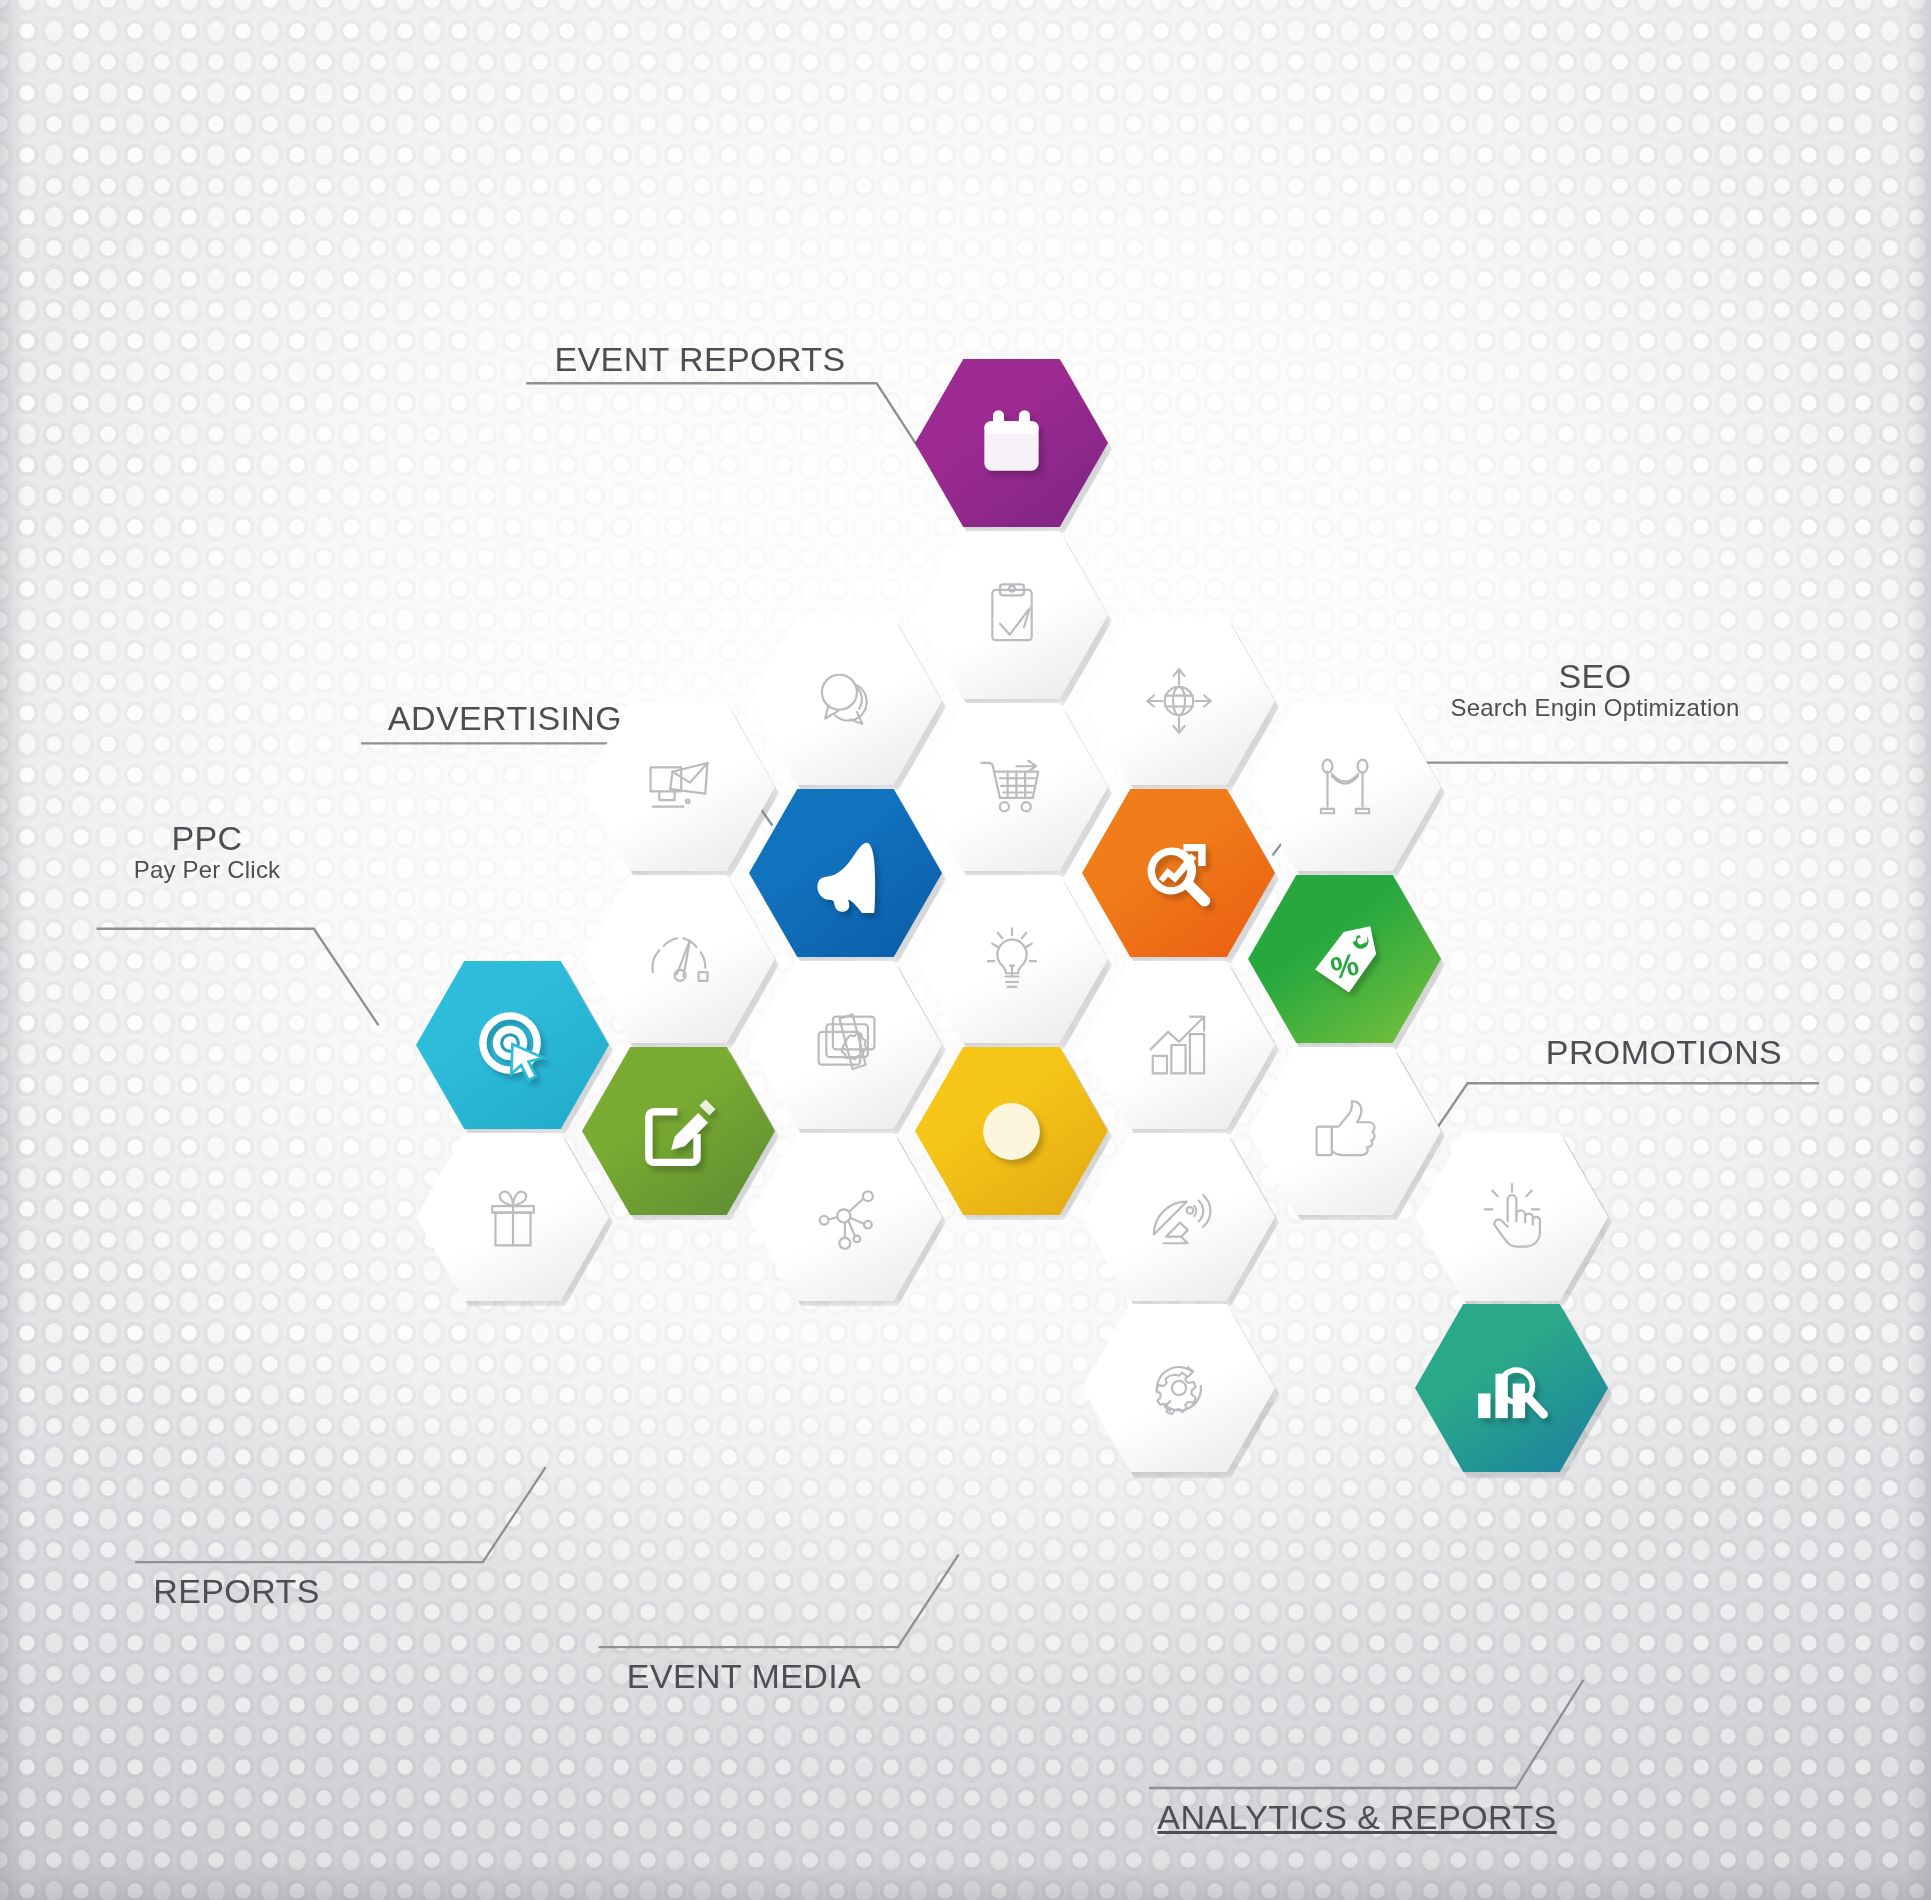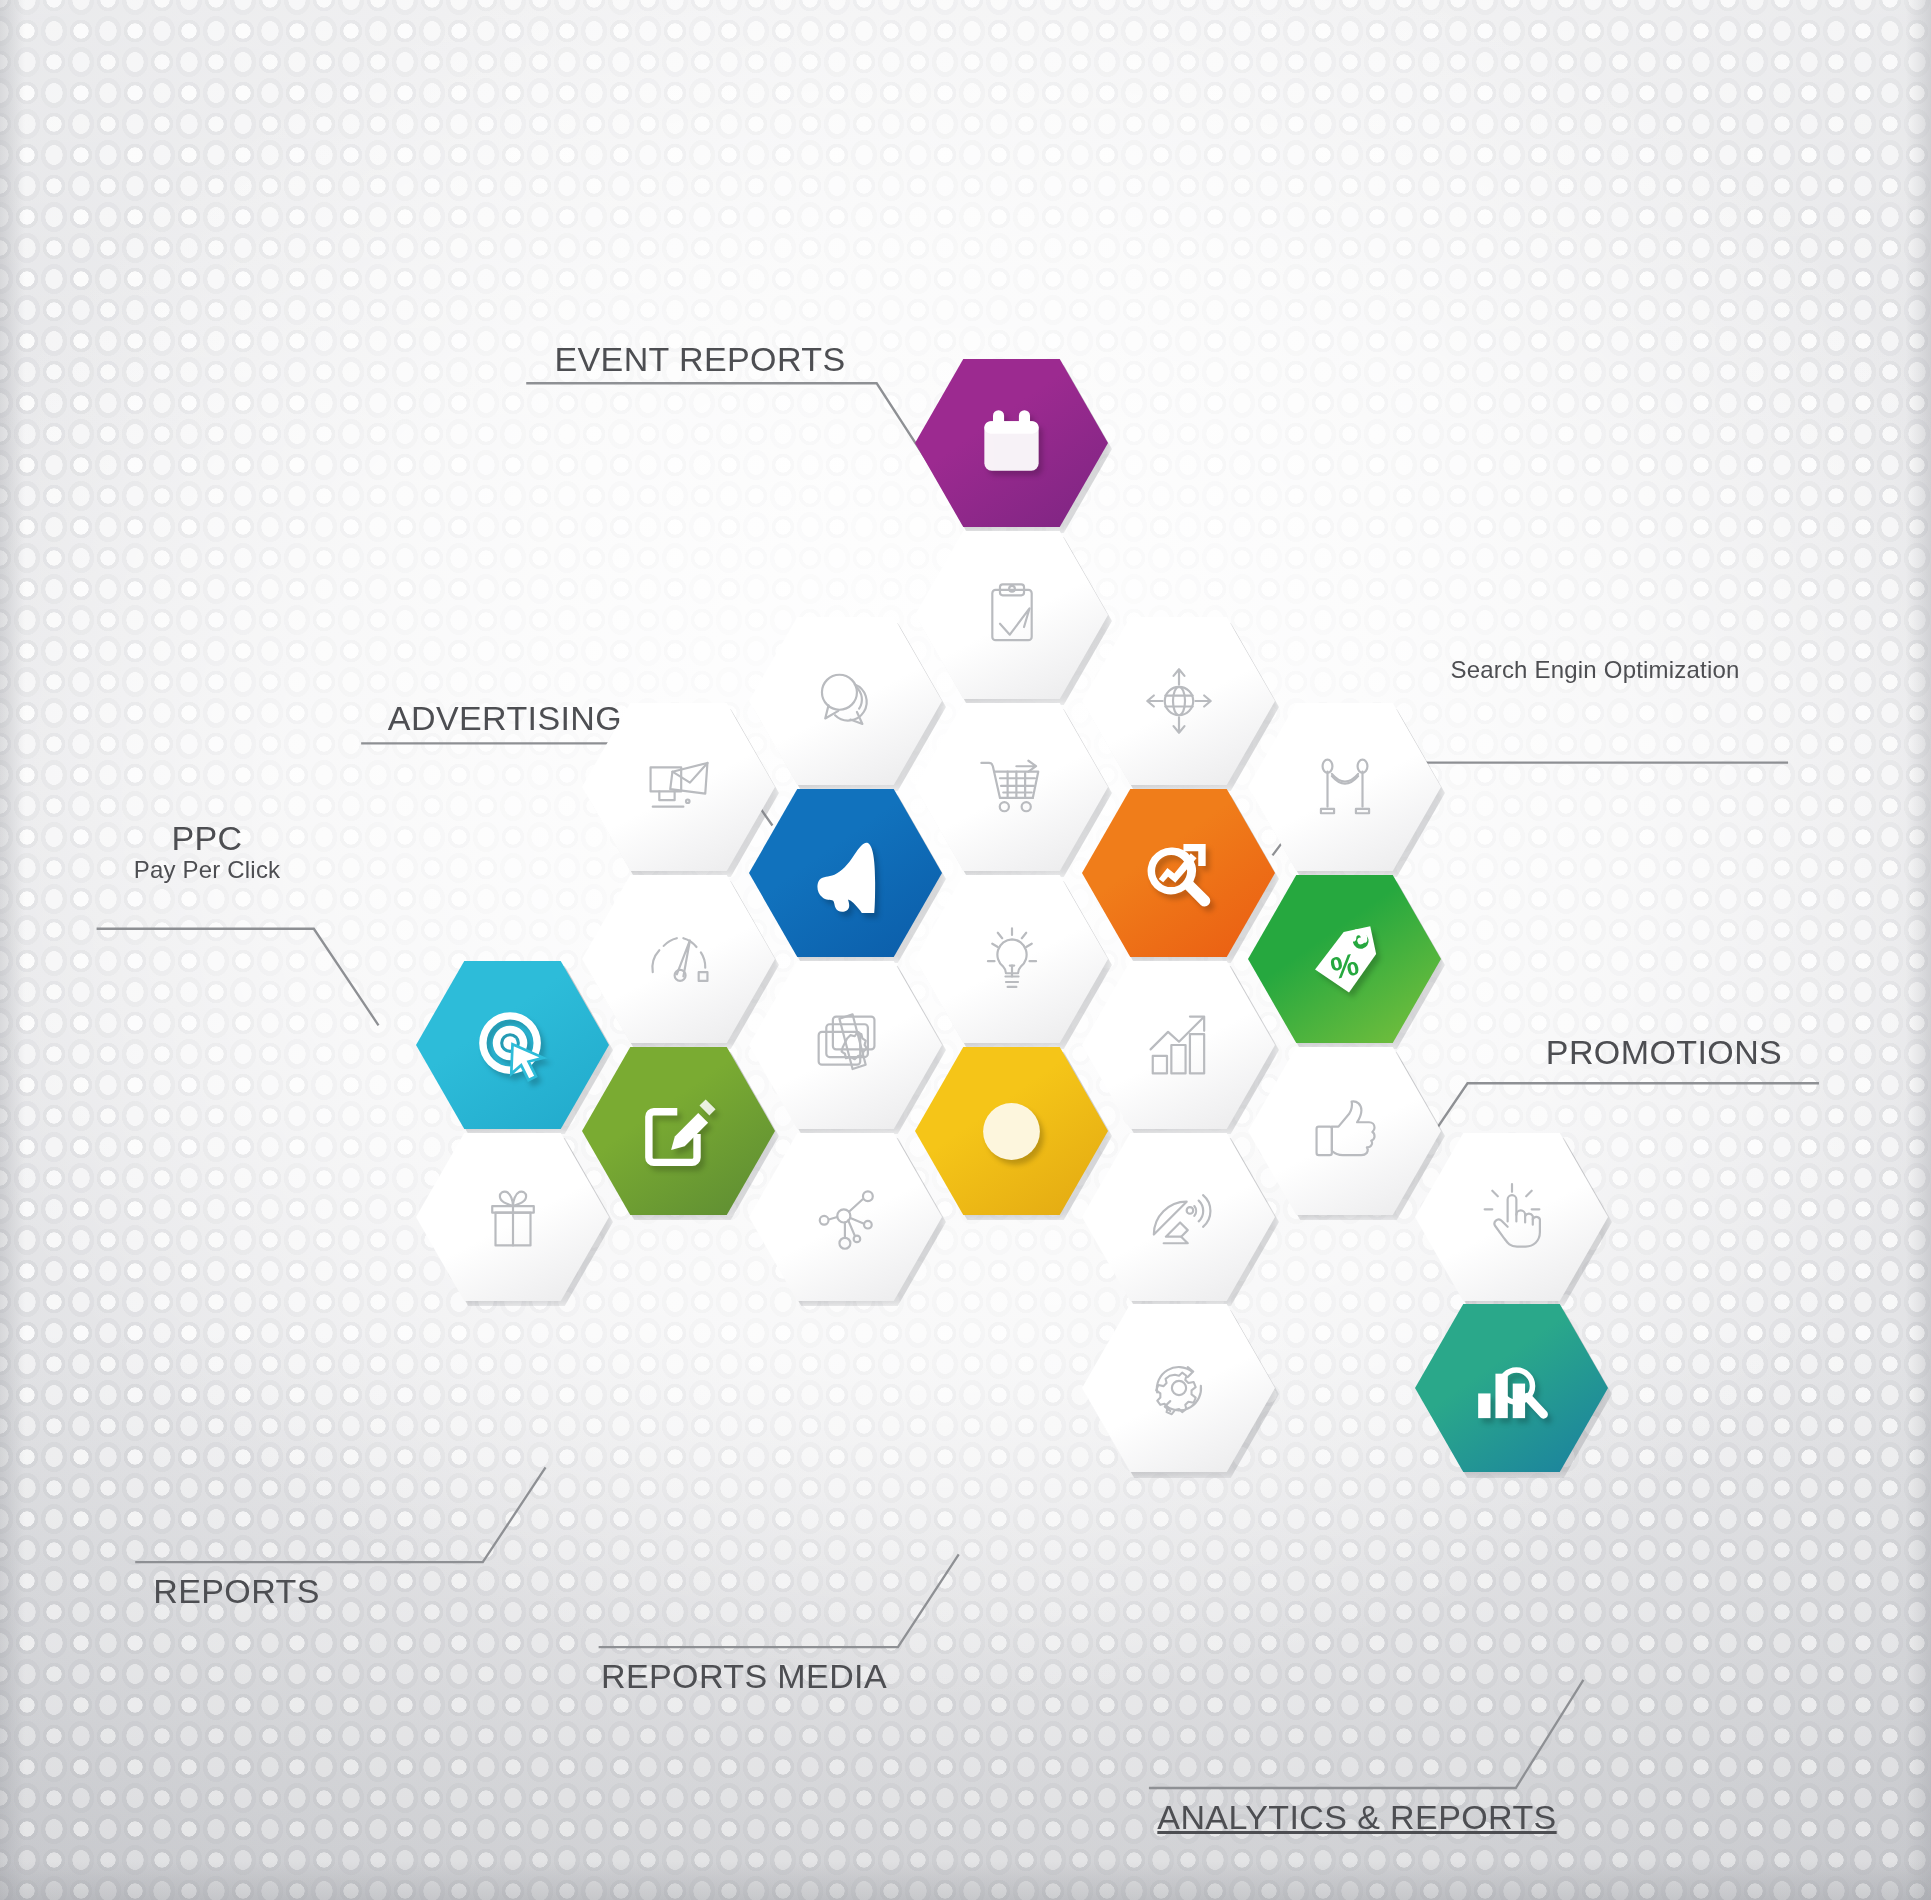--- a/index.html
+++ b/index.html
@@ -129,20 +129,21 @@
 
       <path d="M1190,1852 L1570,1852 L1640,1740"></path>
     </g>
   </svg>
 
   <div class="lbl ta-c" style="left:526px; top:340px; width:348px;">
     <span class="main">EVENT REPORTS</span>
   </div>
 
   <div class="lbl ta-c" style="left:1402px; top:657px; width:386px;">
+    <span class="main">SEO</span>
     <span class="sub">Search Engin Optimization</span>
   </div>
 
   <div class="lbl ta-c" style="left:361px; top:699px; width:288px;">
     <span class="main">ADVERTISING</span>
   </div>
 
   <div class="lbl ta-c" style="left:97px; top:819px; width:220px;">
     <span class="main">PPC</span>
     <span class="sub">Pay Per Click</span>
@@ -150,21 +151,21 @@
 
   <div class="lbl ta-c" style="left:1524px; top:1033px; width:280px;">
     <span class="main">PROMOTIONS</span>
   </div>
 
   <div class="lbl ta-c" style="left:135px; top:1572px; width:203px;">
     <span class="main">REPORTS</span>
   </div>
 
   <div class="lbl ta-c" style="left:599px; top:1657px; width:290px;">
-    <span class="main">REPORTS MEDIA</span>
+    <span class="main">EVENT MEDIA</span>
   </div>
 
   <div class="lbl ta-c" style="left:1130px; top:1798px; width:454px;text-decoration:underline;">
     <span class="main">ANALYTICS &amp; REPORTS</span>
   </div>
 
   <div id="hex-layer">
       <div class="hexshadow" style="left: 753px; top: 623px;"></div>
       <div class="hex hex-white" style="left: 749px; top: 617px;">
         <span class="glyph" style="color: rgb(185, 187, 191);">

